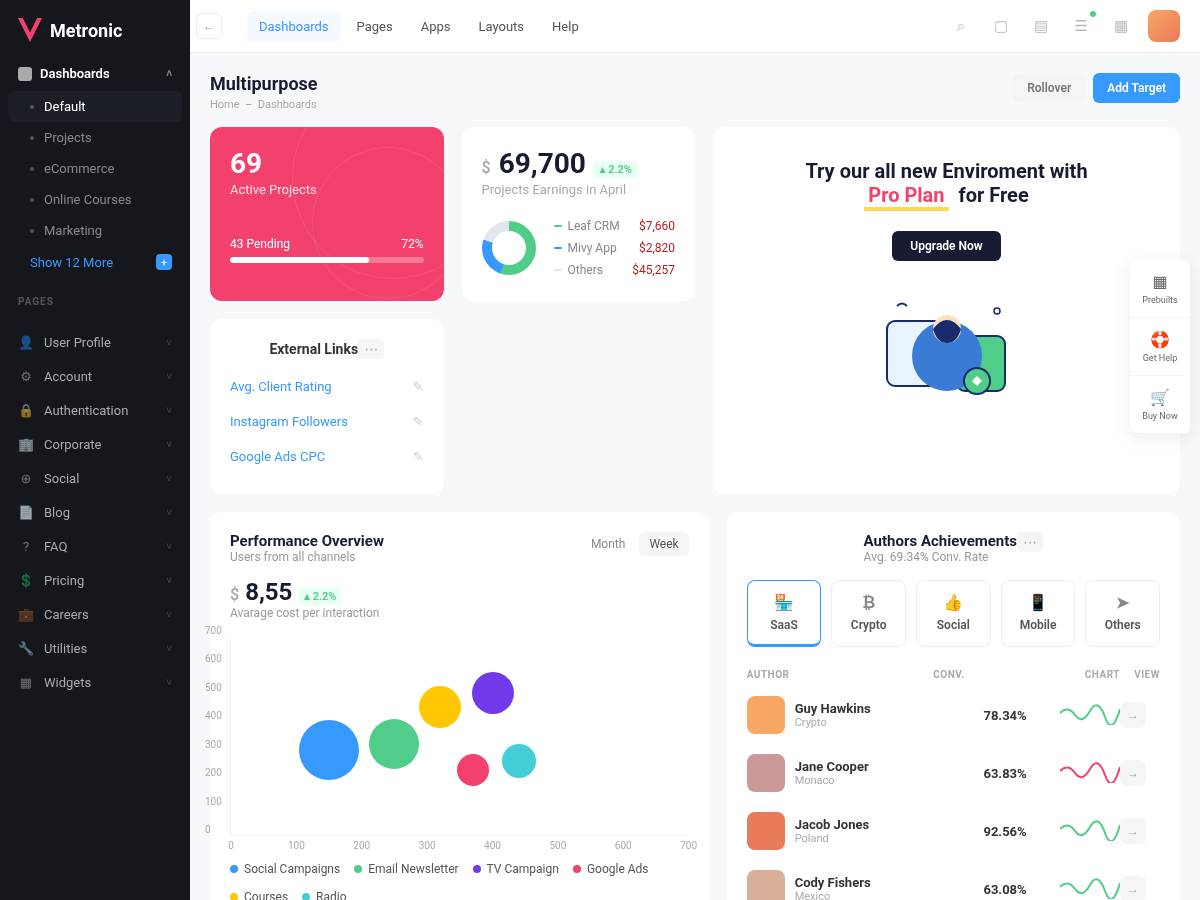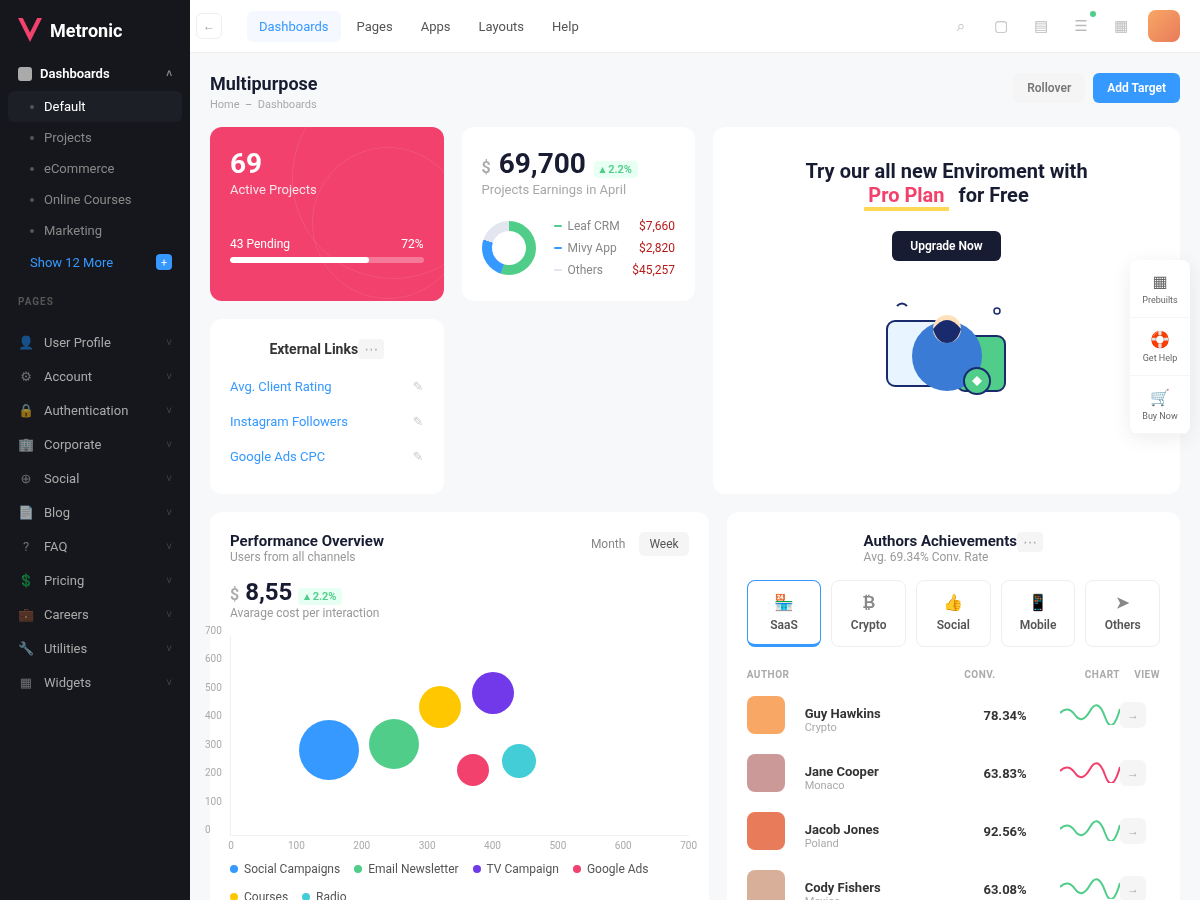--- a/index.html
+++ b/index.html
@@ -89,21 +89,21 @@
 .chart-legend .dot{width:8px;height:8px;border-radius:50%}
 .authors-card{}
 .auth-header{display:flex;justify-content:center;align-items:flex-start}
 .auth-tabs{display:flex;gap:10px;margin-top:16px}
 .auth-tab{flex:1;border:1px solid #eee;border-radius:8px;padding:12px 6px;text-align:center;font-size:12px;font-weight:600;color:#555;cursor:pointer}
 .auth-tab.active{border-color:#3699ff;border-bottom:3px solid #3699ff}
 .auth-tab .ticon{font-size:16px;display:block;margin-bottom:6px;color:#888}
 .auth-table{margin-top:16px}
 .auth-th{display:grid;grid-template-columns:2fr 1fr 1fr 40px;font-size:10px;color:#aaa;font-weight:700;padding:6px 0;letter-spacing:0.5px}
 .auth-row{display:grid;grid-template-columns:2fr 1fr 1fr 40px;align-items:center;padding:10px 0}
-.auth-user{display:flex;align-items:flex-end;gap:20px}
+.auth-user{display:flex;align-items:center;gap:10px}
 .auth-av{width:38px;height:38px;border-radius:8px;background:#ddd}
 .auth-name{font-size:13px;font-weight:700;color:#333}
 .auth-loc{font-size:11px;color:#aaa}
 .auth-conv{font-size:13px;font-weight:700;color:#333;text-align:right}
 .spark{width:60px;height:24px}
 .view-btn{width:26px;height:26px;border-radius:6px;background:#f5f5f5;color:#aaa;display:flex;align-items:center;justify-content:center;cursor:pointer;font-size:12px}
 .float-panel{position:fixed;right:10px;top:260px;background:#fff;border-radius:8px;box-shadow:0 4px 20px rgba(0,0,0,0.08);width:60px}
 .float-item{padding:12px 4px;text-align:center;font-size:9px;color:#666;cursor:pointer;border-bottom:1px solid #f5f5f5}
 .float-item .fi-icon{font-size:16px;display:block;margin-bottom:4px}
 .sq-icon{width:14px;height:14px;display:inline-block;background:#aaa;border-radius:3px}
@@ -413,21 +413,21 @@
         <div class="auth-tabs" id="auth-tabs">
             <div class="auth-tab active"><span class="ticon">🏪</span>SaaS</div>
             <div class="auth-tab"><span class="ticon">₿</span>Crypto</div>
             <div class="auth-tab"><span class="ticon">👍</span>Social</div>
             <div class="auth-tab"><span class="ticon">📱</span>Mobile</div>
             <div class="auth-tab"><span class="ticon">➤</span>Others</div>
           </div>
         <div class="auth-table">
           <div class="auth-th">
             <span>AUTHOR</span>
-            <span style="text-align:center">CONV.</span>
+            <span style="text-align:left">CONV.</span>
             <span style="text-align:right">CHART</span>
             <span style="text-align:right">VIEW</span>
           </div>
           <div id="auth-rows">
               <div class="auth-row">
                 <div class="auth-user">
                   <div class="auth-av" style="background:#f8a765"></div>
                   <div>
                     <div class="auth-name">Guy Hawkins</div>
                     <div class="auth-loc">Crypto</div>

